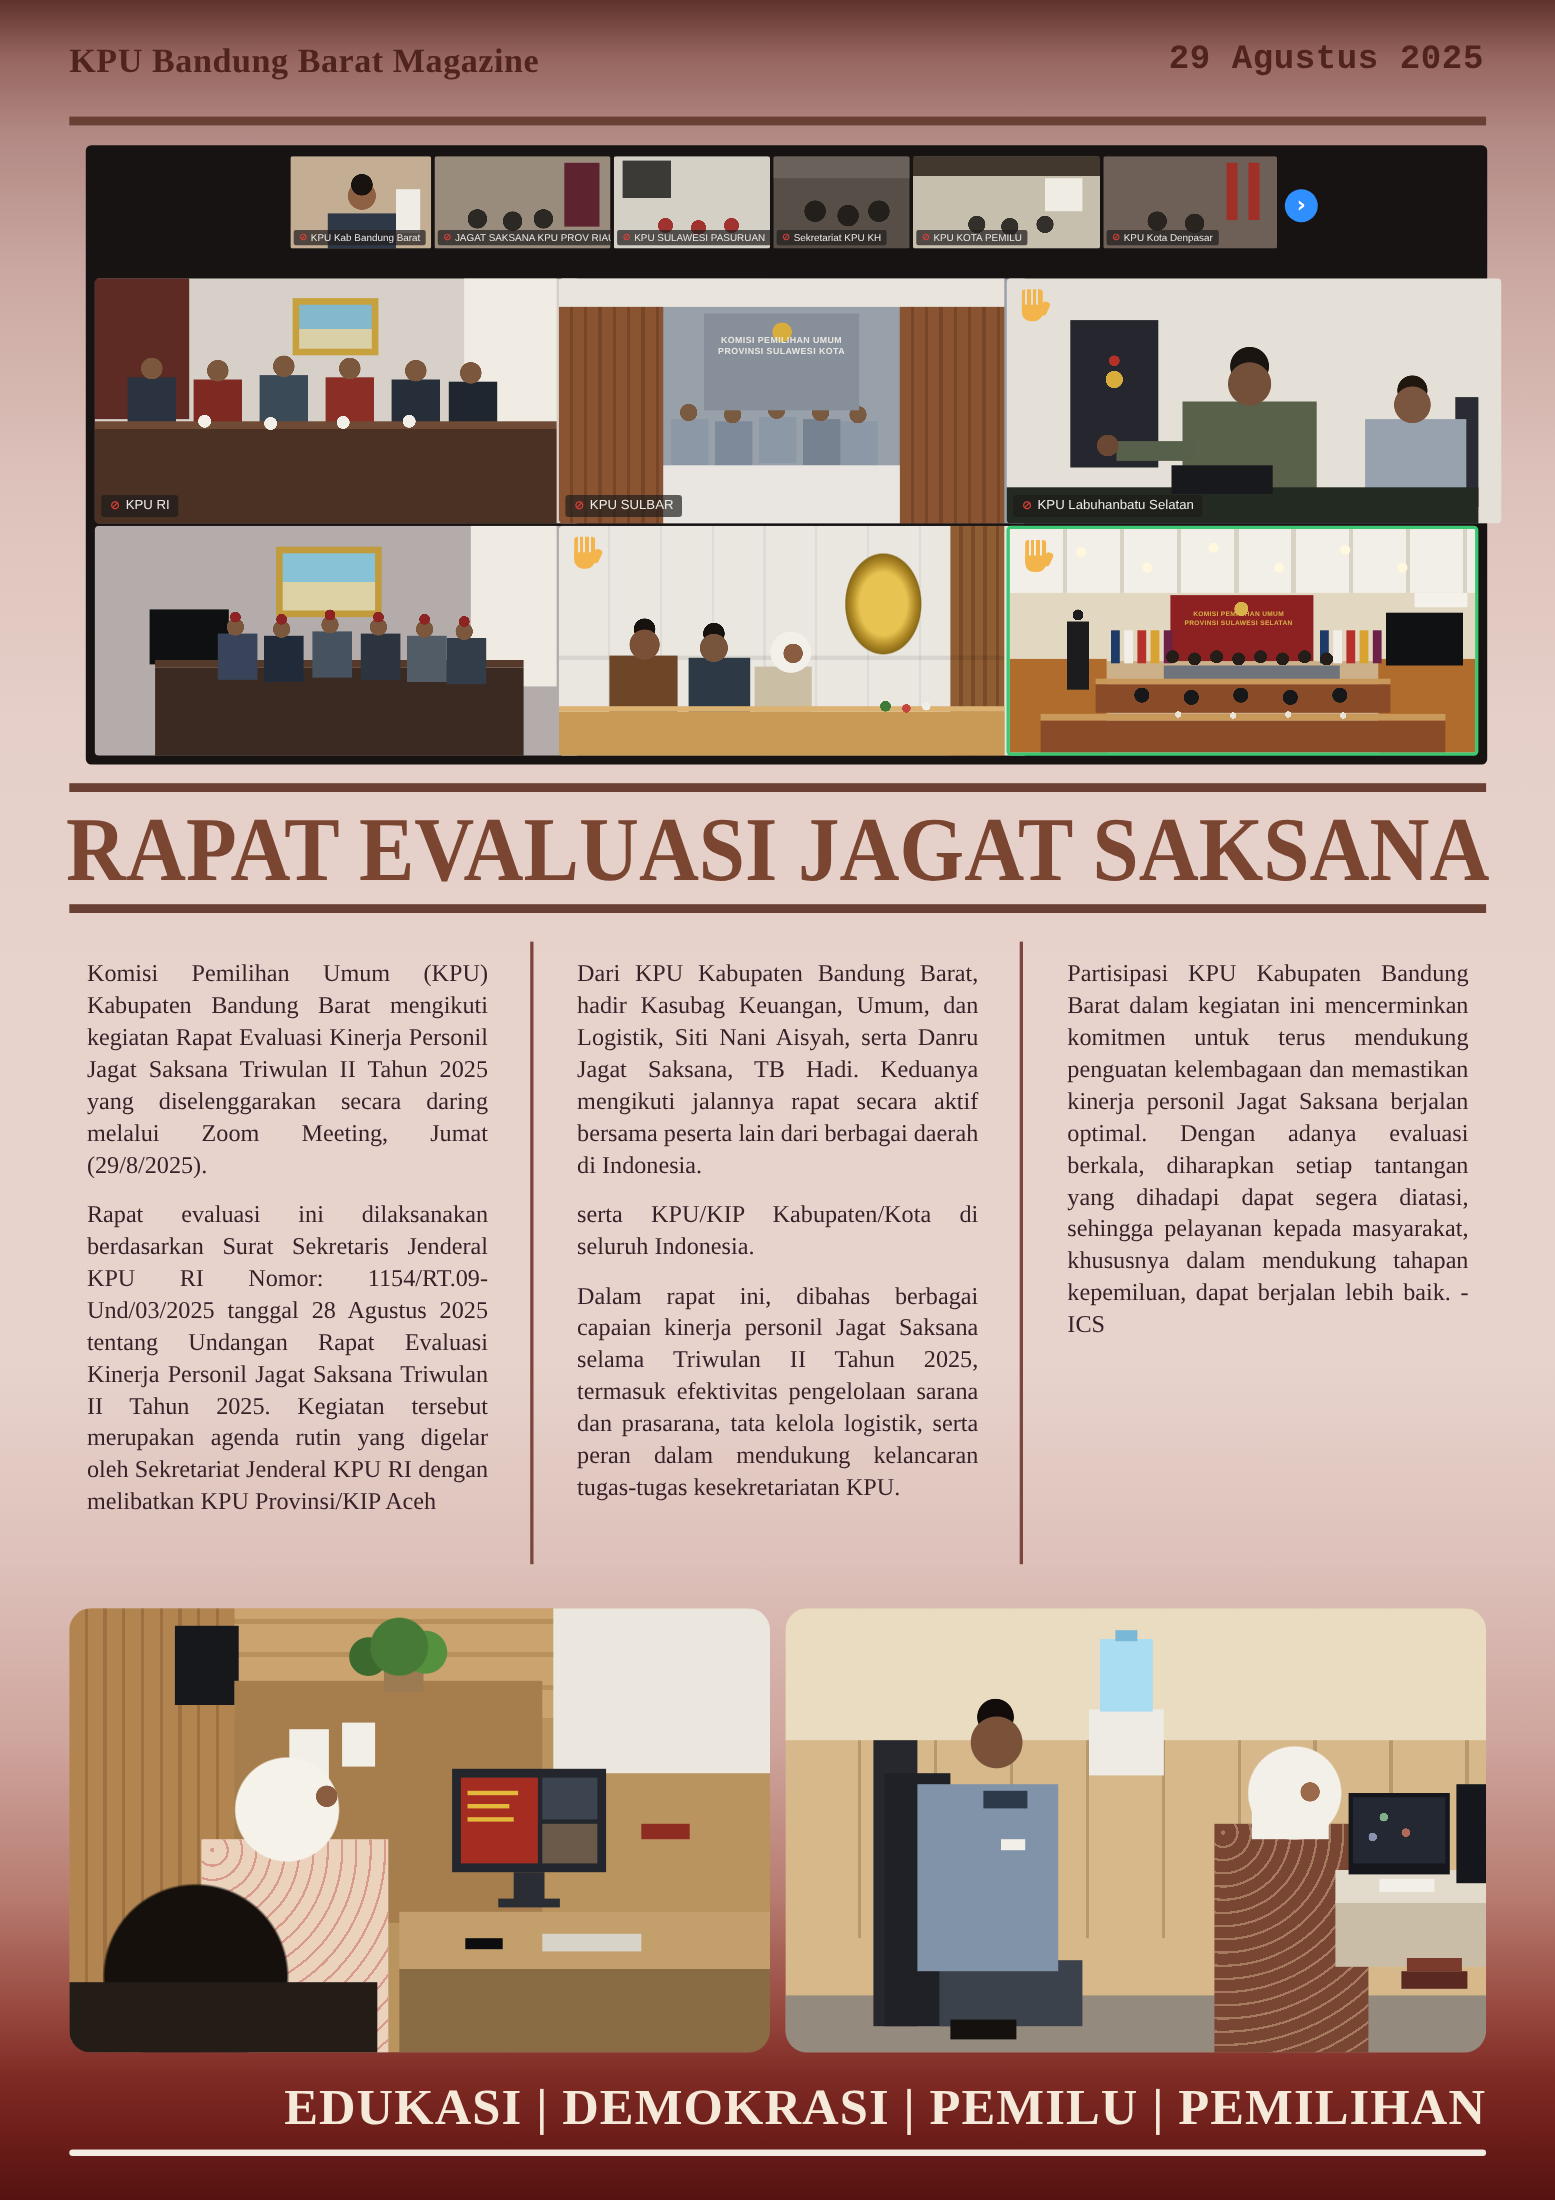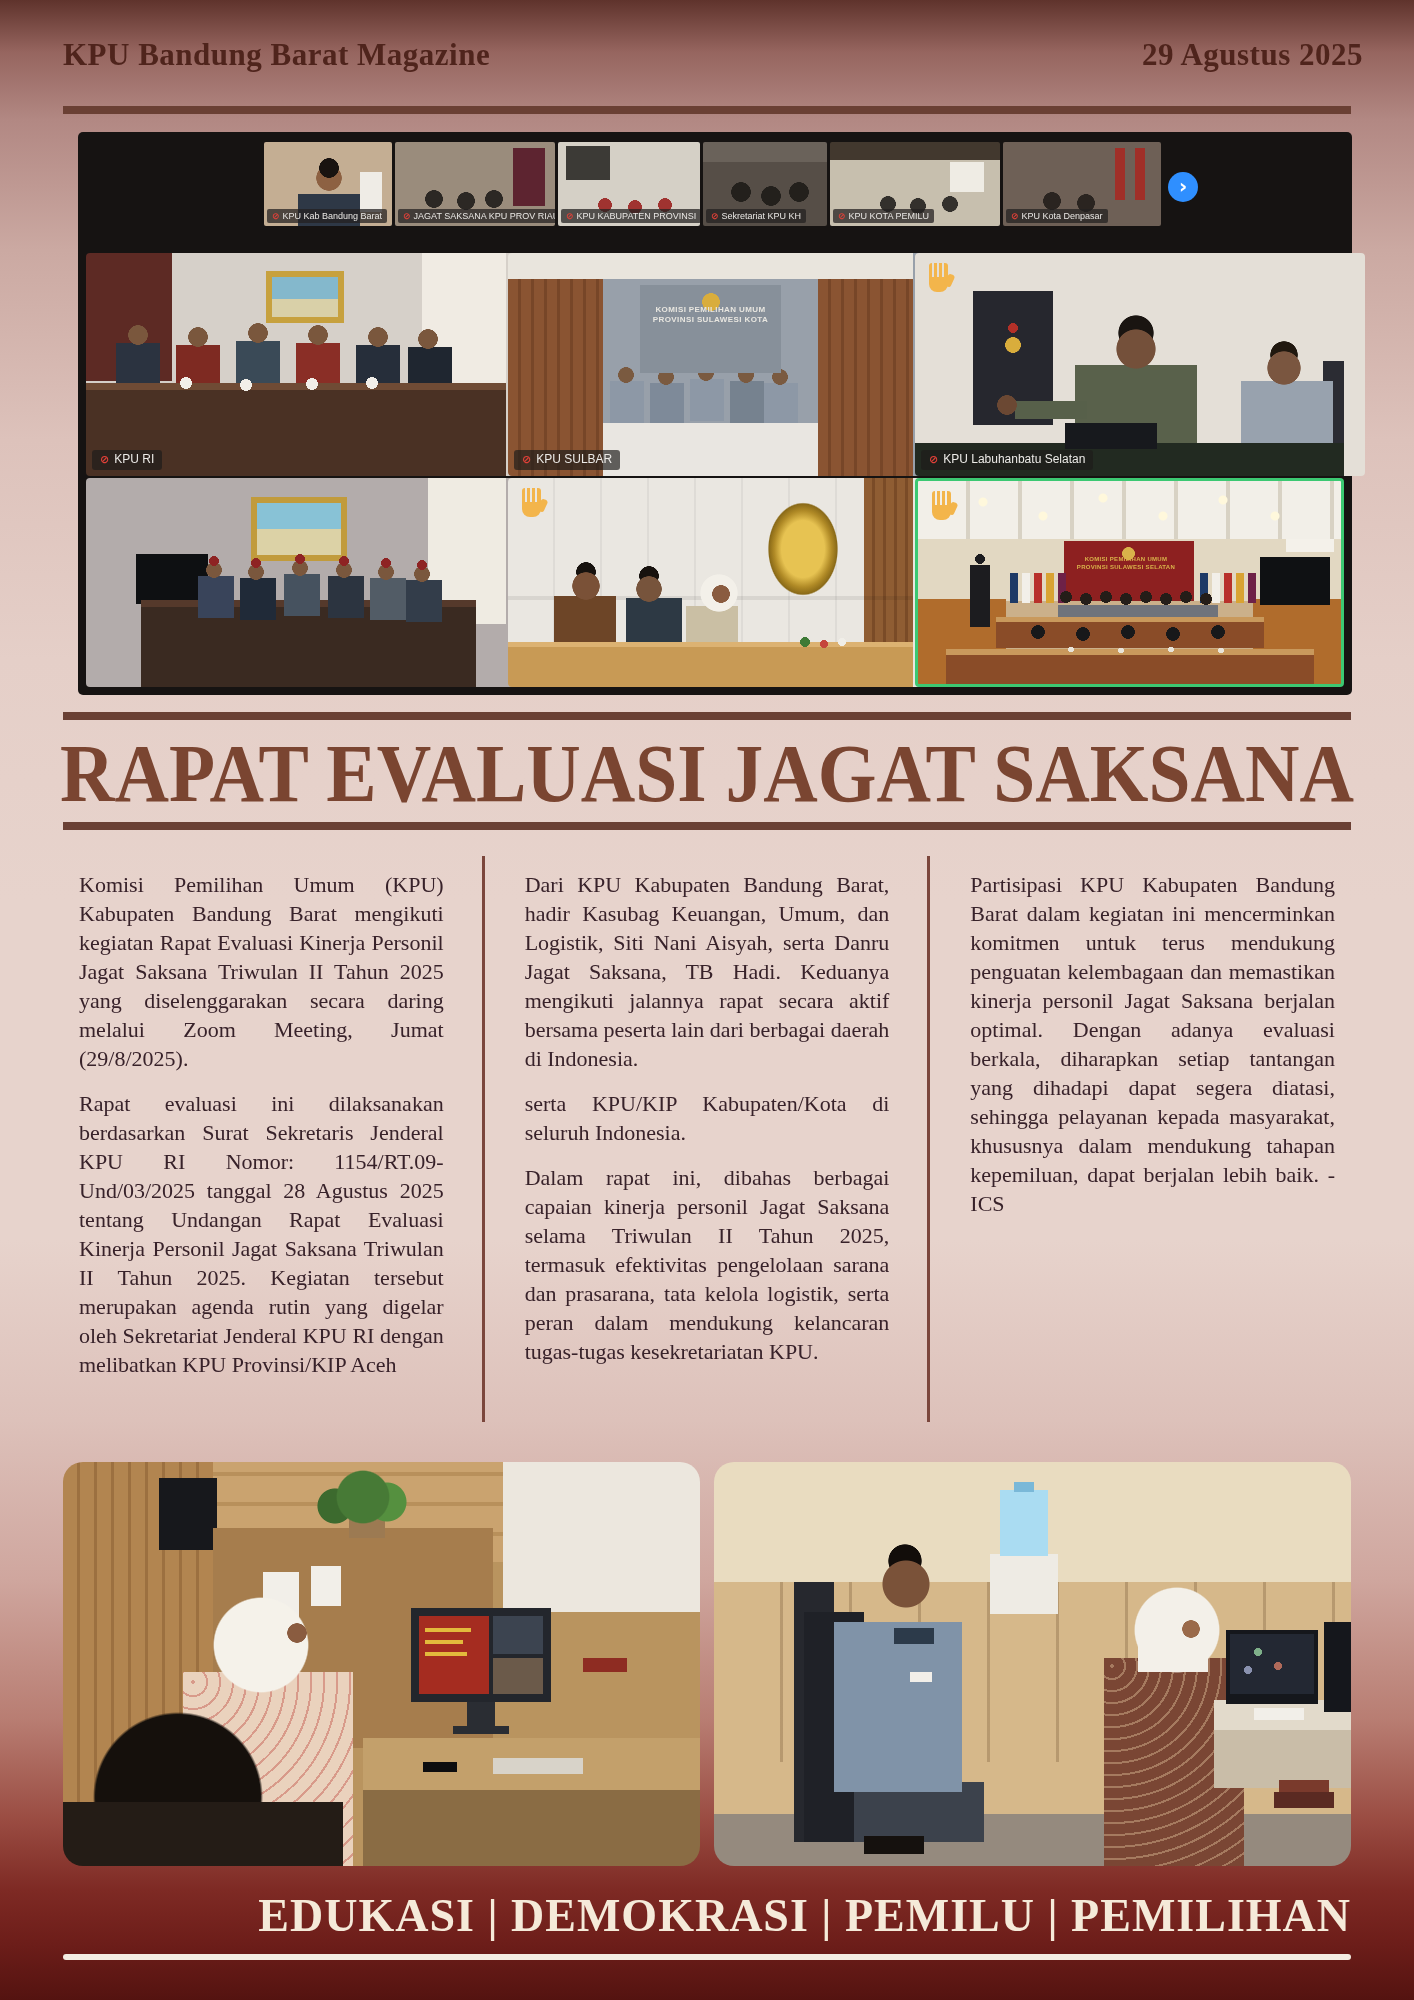--- a/index.html
+++ b/index.html
@@ -8,21 +8,21 @@
     background:linear-gradient(180deg,
       #5f332c 0%, #96655f 2.6%, #b28883 6%, #cba9a2 12.5%,
       #ddc2bb 22%, #e5cfc8 33%, #e7d3cc 45%, #e7d3cc 62%,
       #ddc1ba 71%, #cfa69e 79%, #b87d72 86%, #9a4c42 91%,
       #7e2a24 94.5%, #6e1e1a 97%, #541310 100%);}
   .abs{position:absolute;}
 
   
   .hdr{top:36px;font:700 31px/38px "Liberation Serif",serif;color:#4f241c;letter-spacing:.5px;}
   .hdr-l{left:63px;}
-  .hdr-r{right:51px;}
+  .hdr-r{right:65px;font-family:Liberation Mono, monospace;}
 
   
   .rule{left:63px;width:1288px;height:8px;background:#6a4034;}
   .rule-top{top:106px;}
   .rule-h1{top:712px;}
   .rule-h2{top:822px;}
 
   
   .collage{left:78px;top:132px;width:1274px;height:563px;background:#161312;border-radius:5px;}
   .filmstrip{position:absolute;left:186px;top:10px;height:84px;display:flex;gap:3px;}
@@ -364,21 +364,21 @@
       </div>
       <div class="thumb t2">
         <span class="thumb-label">
             <span class="mic">⊘</span>
             <span>JAGAT SAKSANA KPU PROV RIAU</span>
           </span>
       </div>
       <div class="thumb t3">
         <span class="thumb-label">
             <span class="mic">⊘</span>
-            <span>KPU KABUPATEN PROVINSI</span>
+            <span>KPU SULAWESI PASURUAN</span>
           </span>
       </div>
       <div class="thumb t4">
         <span class="thumb-label">
             <span class="mic">⊘</span>
             <span>Sekretariat KPU KH</span>
           </span>
       </div>
       <div class="thumb t5">
         <span class="thumb-label">

